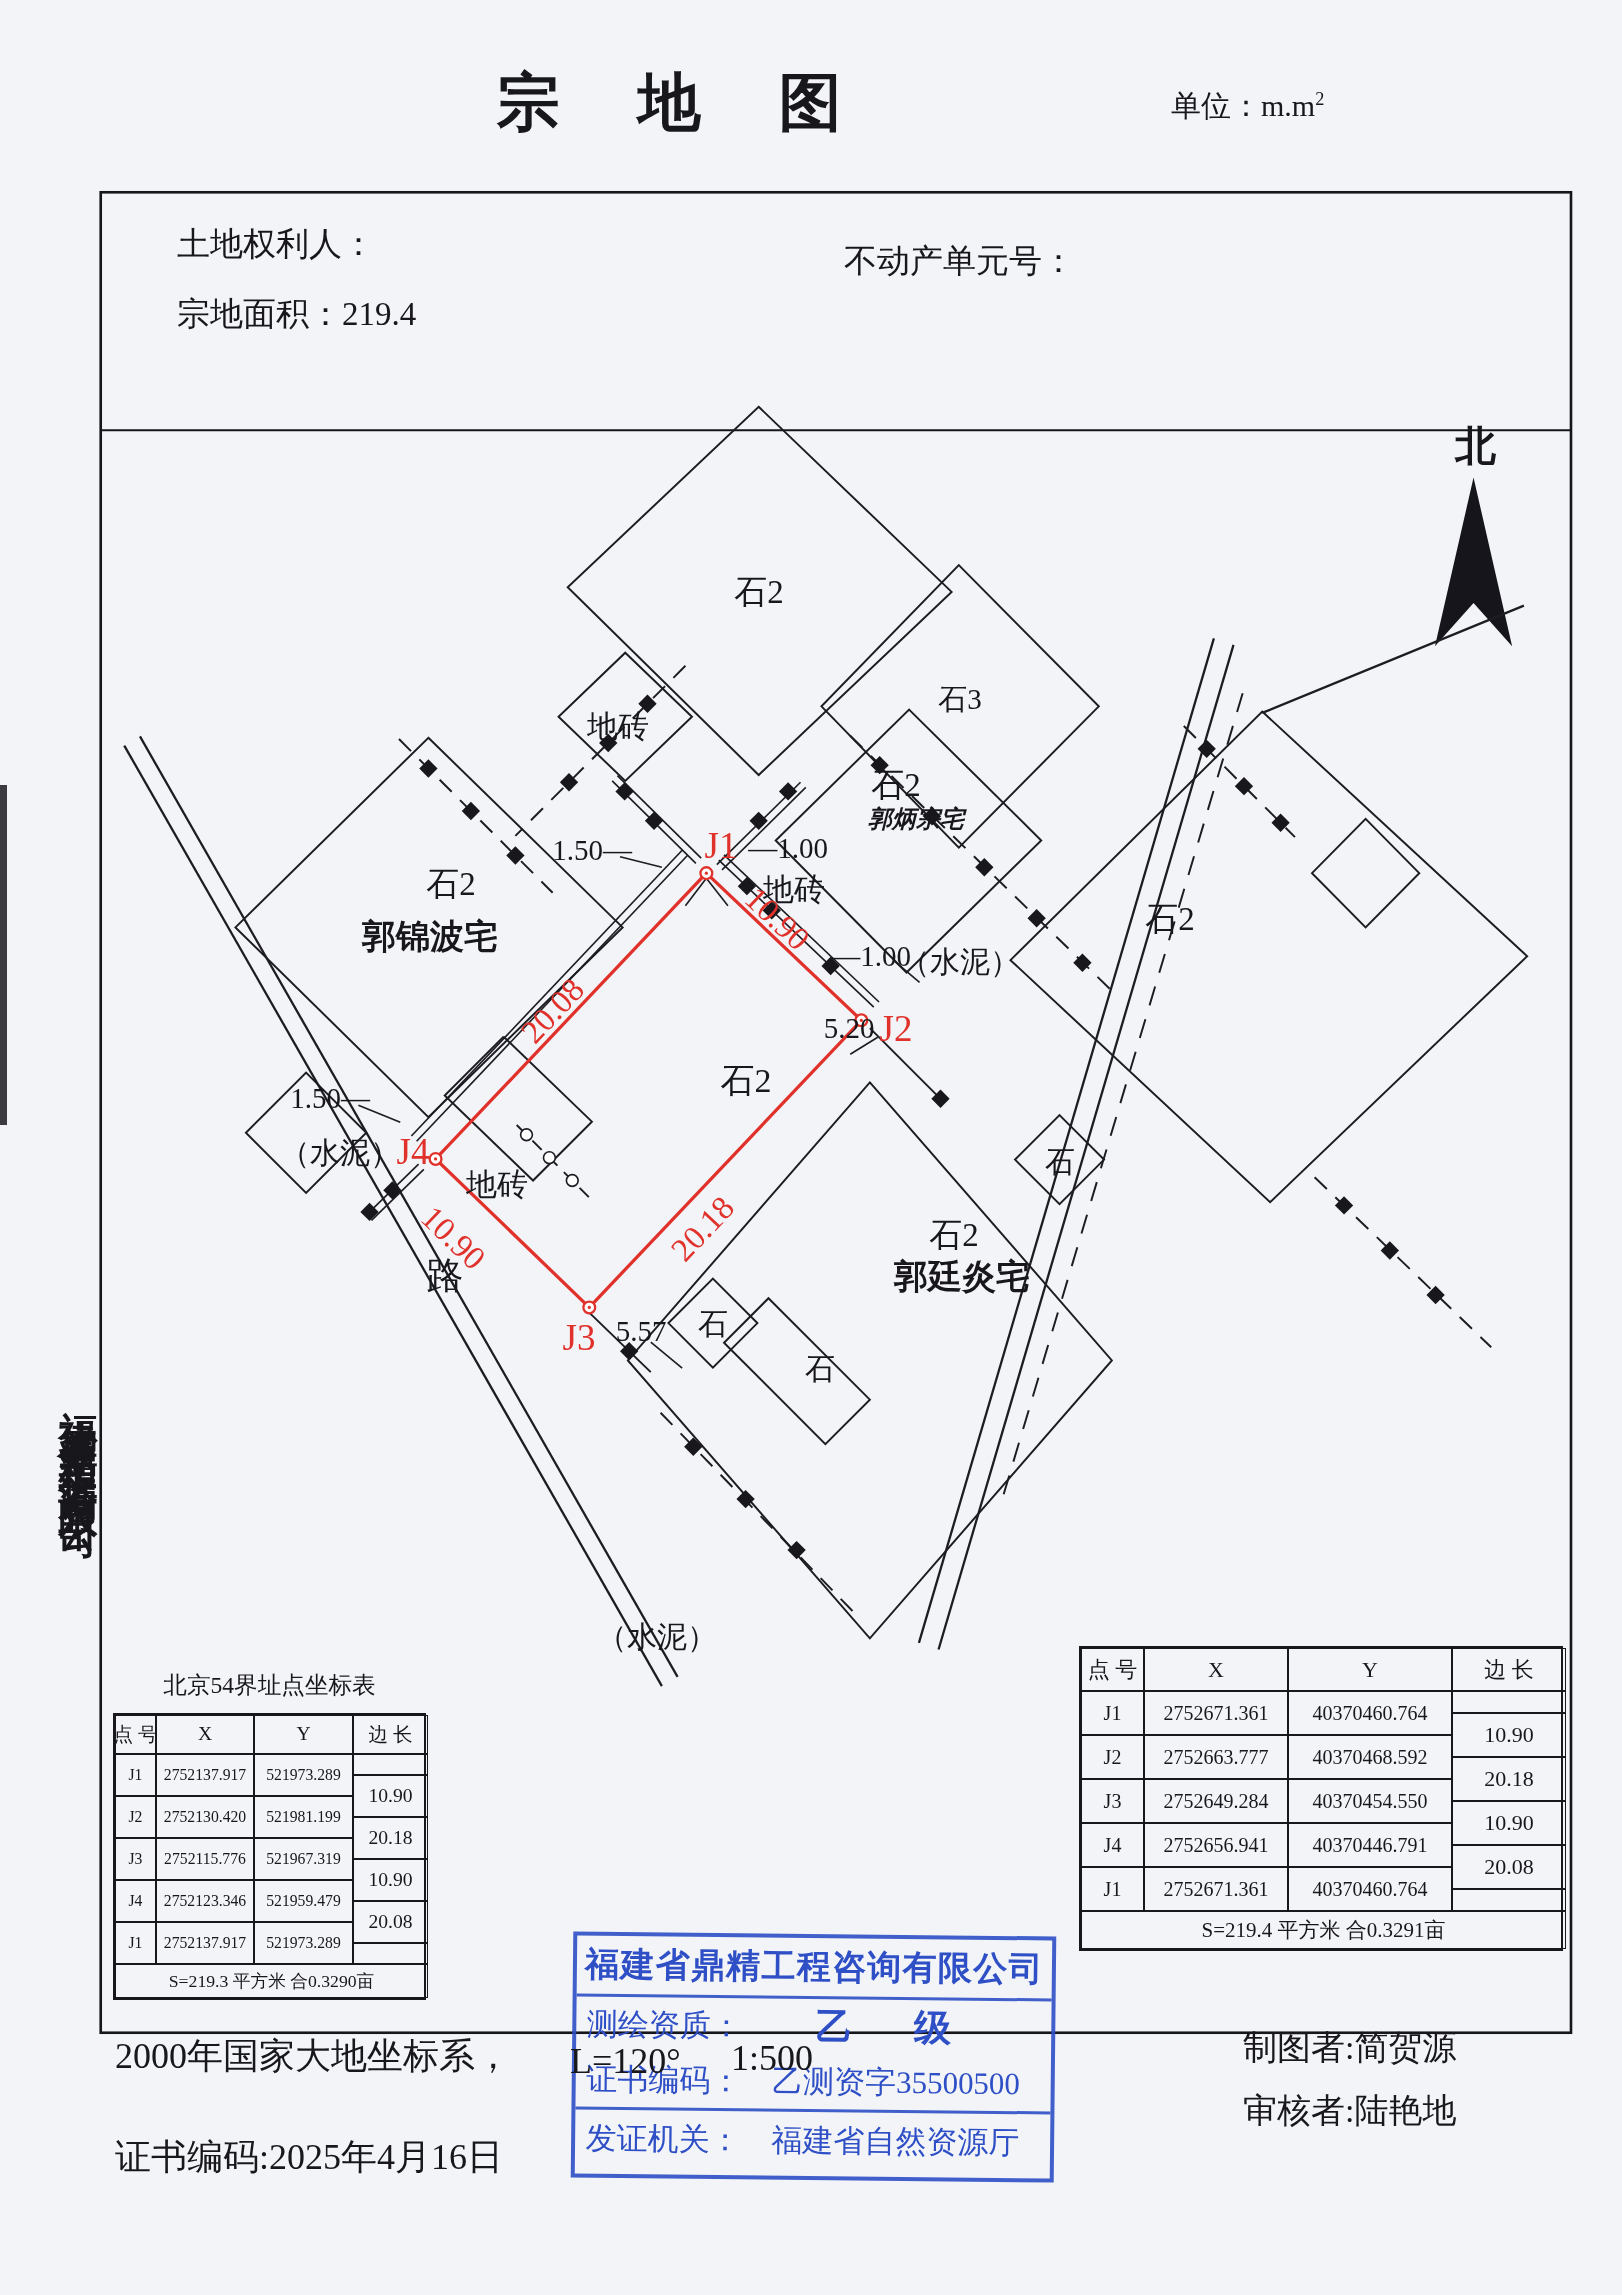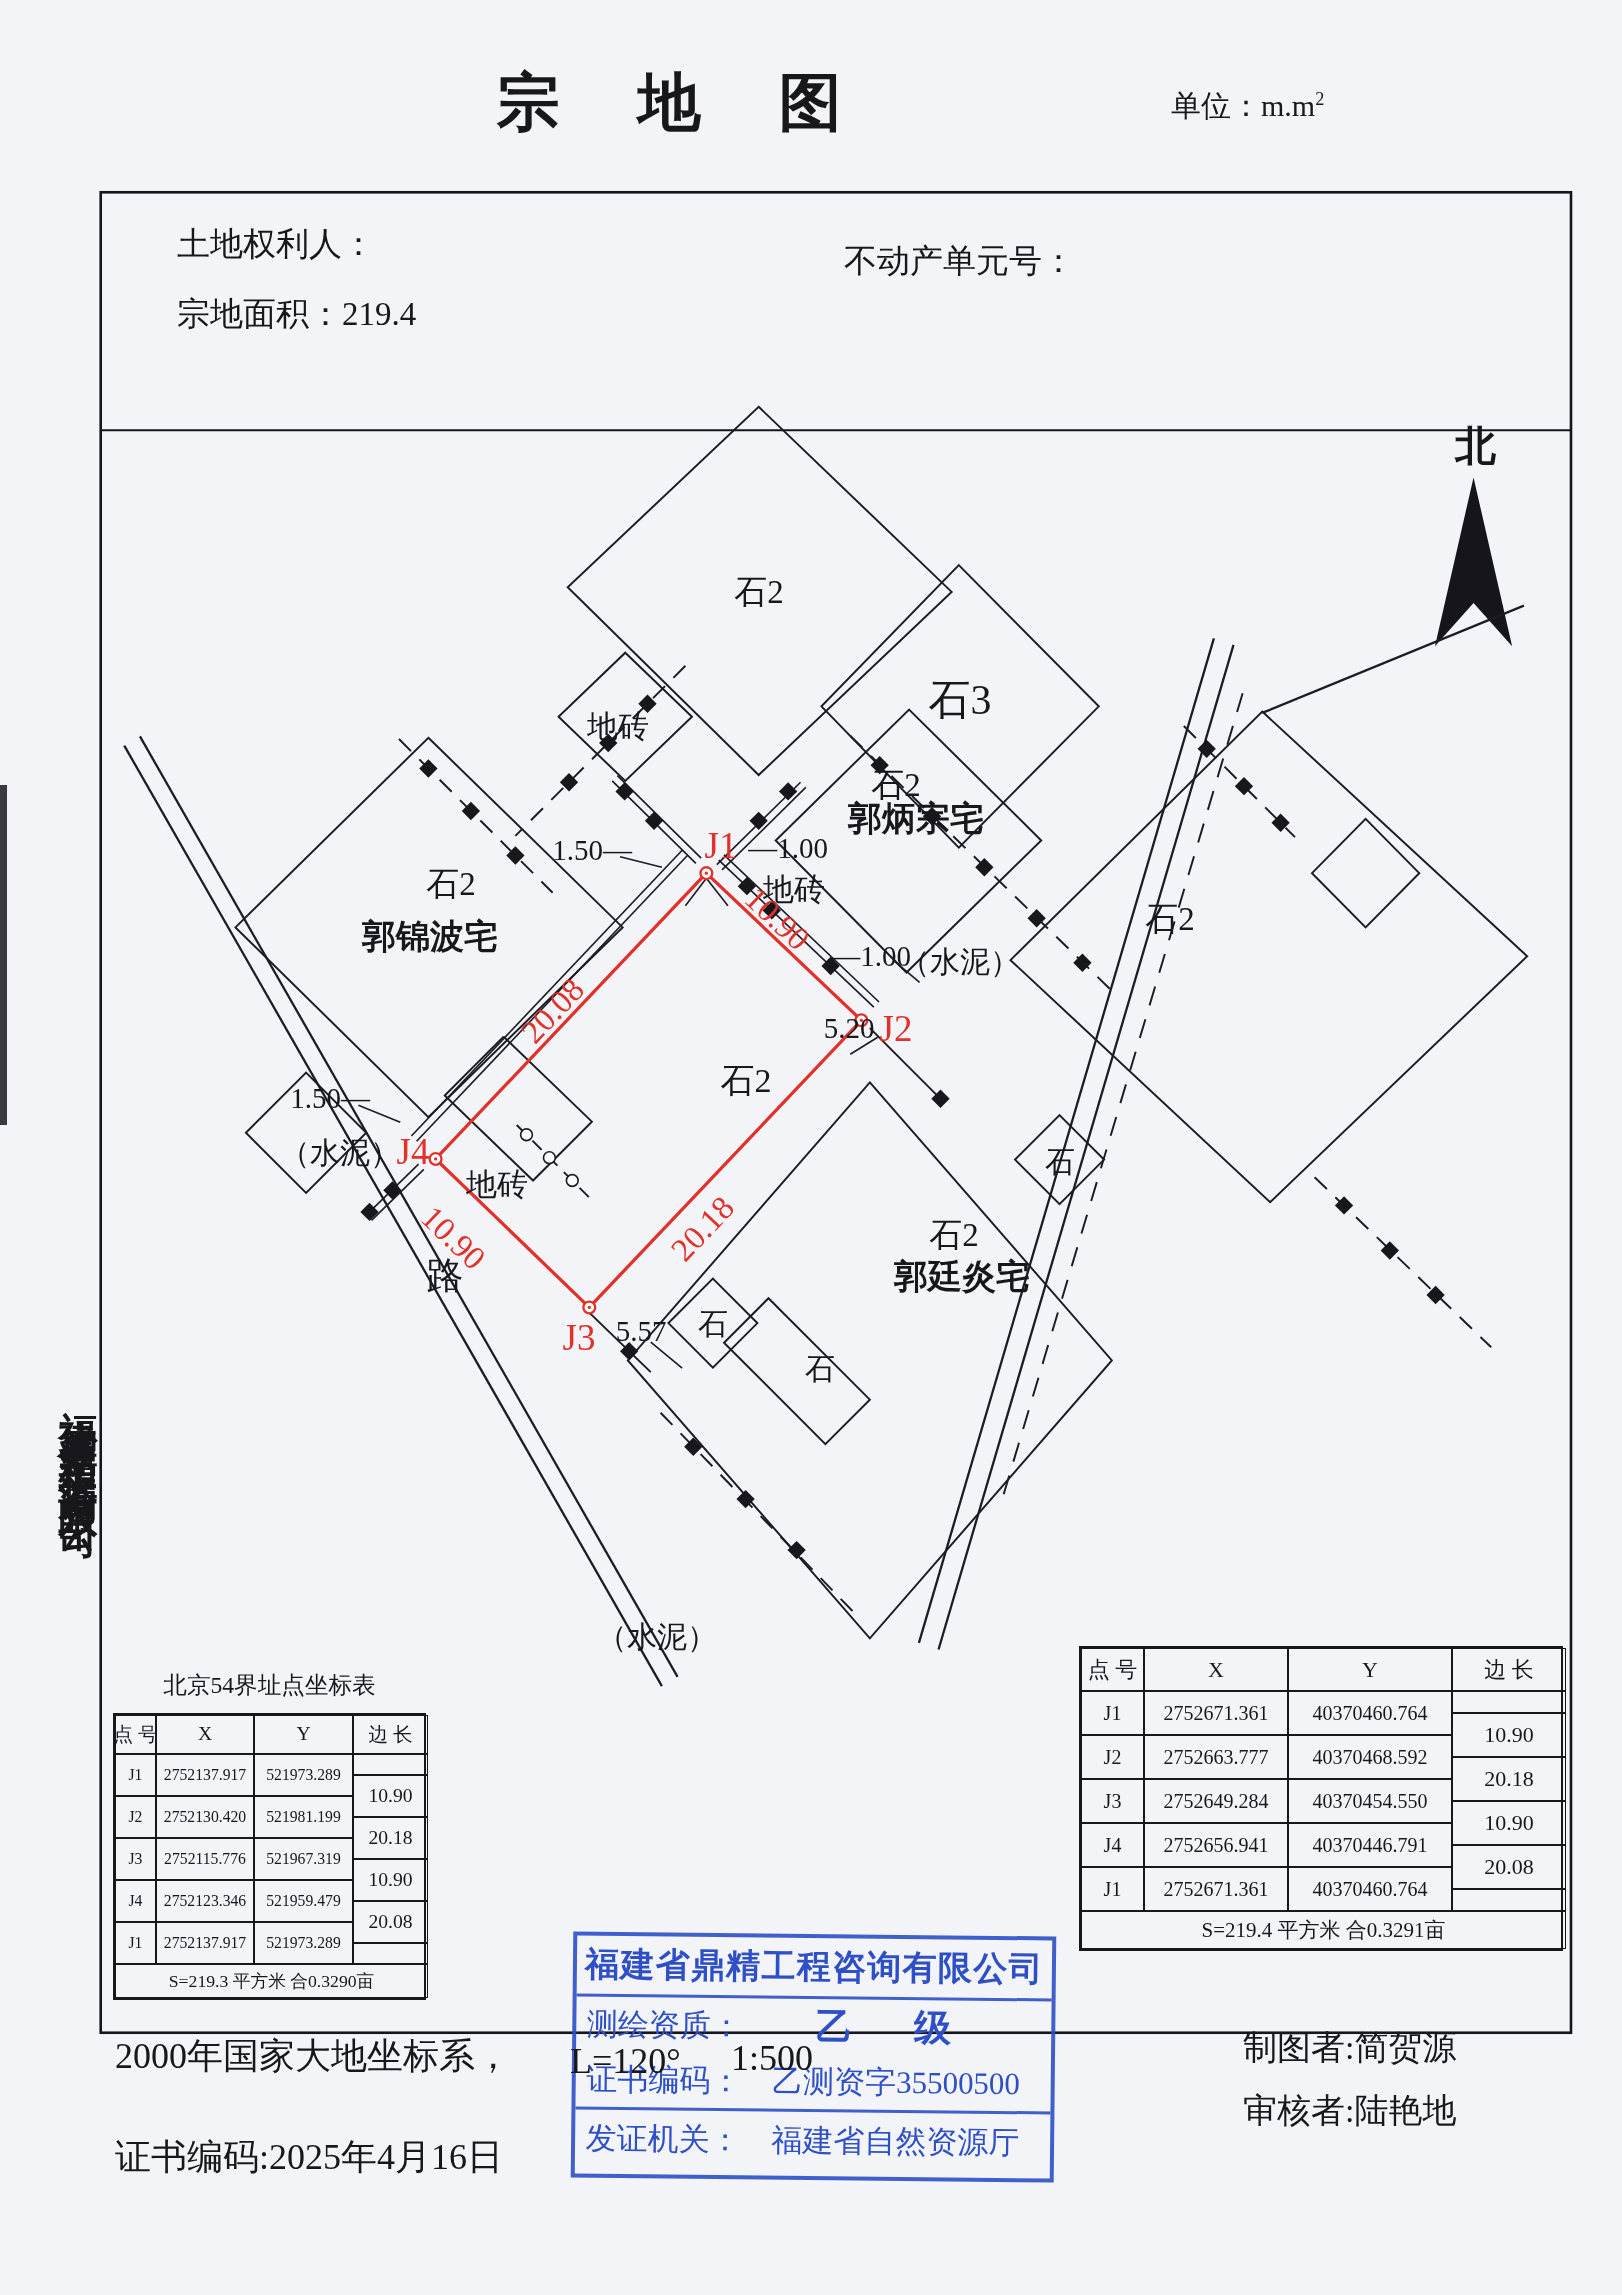--- a/index.html
+++ b/index.html
@@ -168,23 +168,23 @@
         <path d="M 962 2052 L 976 2066 L 962 2080 L 948 2066 Z" fill="#17171c"></path>
         <path d="M 1142 1341 L 1156 1355 L 1142 1369 L 1128 1355 Z" fill="#17171c"></path>
         <circle cx="805" cy="1735" r="9" fill="#fff" stroke="#1c1c22" stroke-width="2.5"></circle>
         <circle cx="840" cy="1770" r="9" fill="#fff" stroke="#1c1c22" stroke-width="2.5"></circle>
         <circle cx="875" cy="1805" r="9" fill="#fff" stroke="#1c1c22" stroke-width="2.5"></circle>
       </g>
   </svg>
 
   <div class="abs" style="left:0;top:0;width:0;height:0;" id="map-labels">
       <span class="mlabel" style="left: 759px; top: 592px; font-size: 33px;">石2</span>
-      <span class="mlabel" style="left: 960px; top: 700px; font-size: 42px;">石3</span>
+      <span class="mlabel" style="left: 960px; top: 700px; font-size: 29px;">石3</span>
       <span class="mlabel" style="left: 896px; top: 785px; font-size: 33px;">石2</span>
-      <span class="mlabel b" style="left: 916px; top: 819px; font-size: 34px;">郭炳宗宅</span>
+      <span class="mlabel b" style="left: 916px; top: 819px; font-size: 24px; font-style: italic;">郭炳宗宅</span>
       <span class="mlabel" style="left: 618px; top: 727px; font-size: 31px;">地砖</span>
       <span class="mlabel" style="left: 451px; top: 884px; font-size: 33px;">石2</span>
       <span class="mlabel b" style="left: 430px; top: 937px; font-size: 34px;">郭锦波宅</span>
       <span class="mlabel" style="left: 794px; top: 890px; font-size: 31px;">地砖</span>
       <span class="mlabel" style="left: 960px; top: 962px; font-size: 30px;">（水泥）</span>
       <span class="mlabel" style="left: 1170px; top: 919px; font-size: 33px;">石2</span>
       <span class="mlabel" style="left: 746px; top: 1081px; font-size: 34px;">石2</span>
       <span class="mlabel" style="left: 497px; top: 1185px; font-size: 31px;">地砖</span>
       <span class="mlabel" style="left: 445px; top: 1276px; font-size: 37px;">路</span>
       <span class="mlabel" style="left: 657px; top: 1637px; font-size: 30px;">（水泥）</span>

